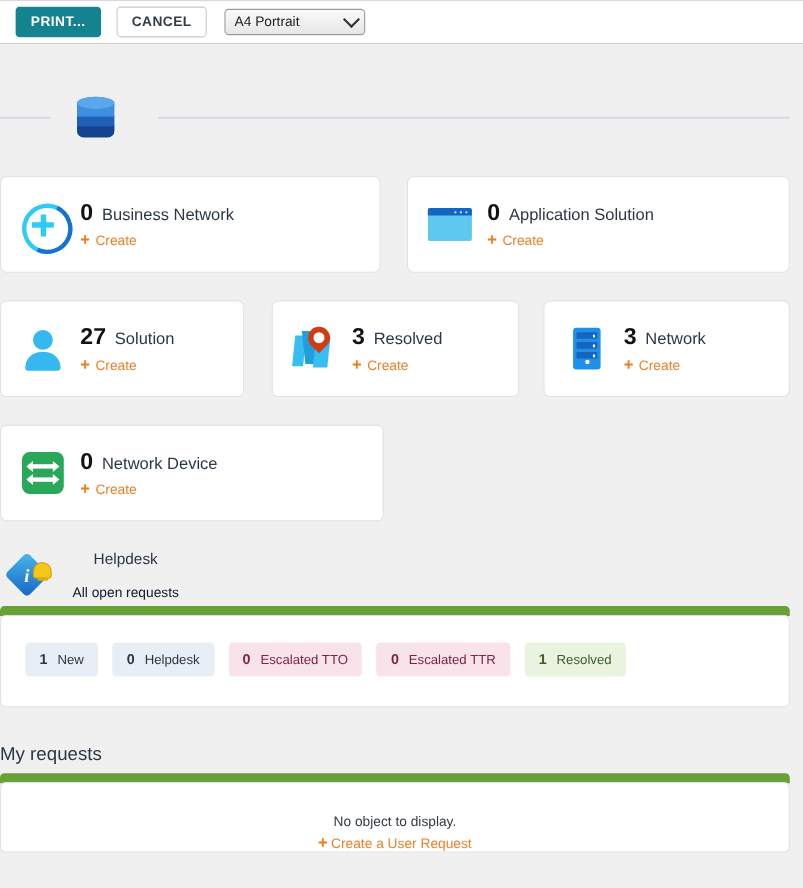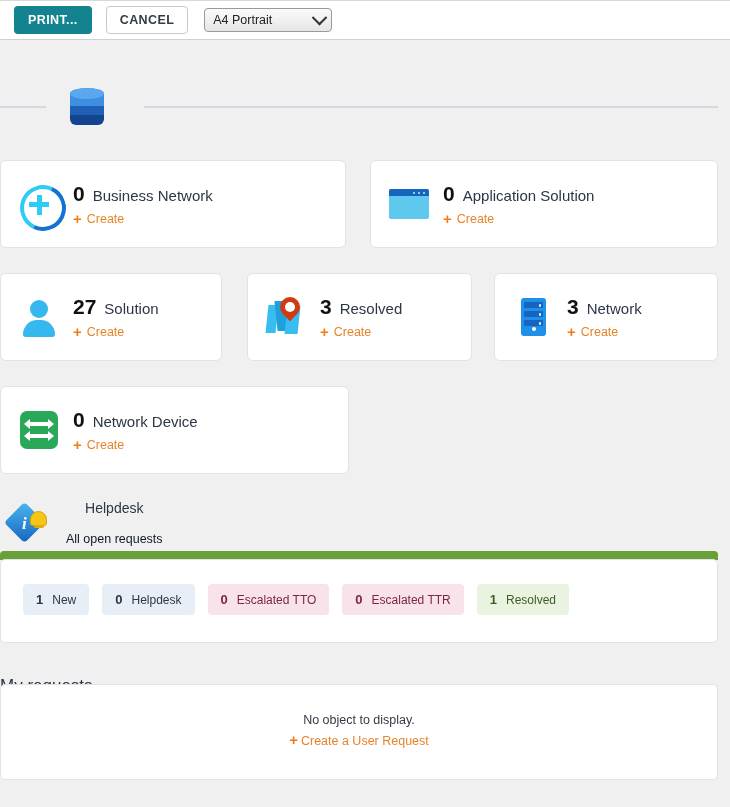--- a/index.html
+++ b/index.html
@@ -410,18 +410,18 @@
     <div class="badge" style="background:#e9f3df; color:#3f5c24;">
       <span class="bcount">1</span>
       <span>Resolved</span>
     </div>
   </div>
 </div>
 
 <div class="heading-2" style="left:0px; top:676px;">My requests</div>
 
 <div class="panel-bar" style="left:0px; top:703px; width:718px; height:9px;"></div>
-<div class="panel" style="left:0px; top:684px; width:718px; height:96px;">
+<div class="panel" style="left:0px; top:711px; width:718px; height:64px;">
   <div class="empty-msg" style="top:28px;">No object to display.</div>
   <div class="empty-link" style="top:47px;">
     <span class="plus" style="display:inline; margin-right:3px;">+</span><span>Create a User Request</span>
   </div>
 </div>
 
 </body></html>

